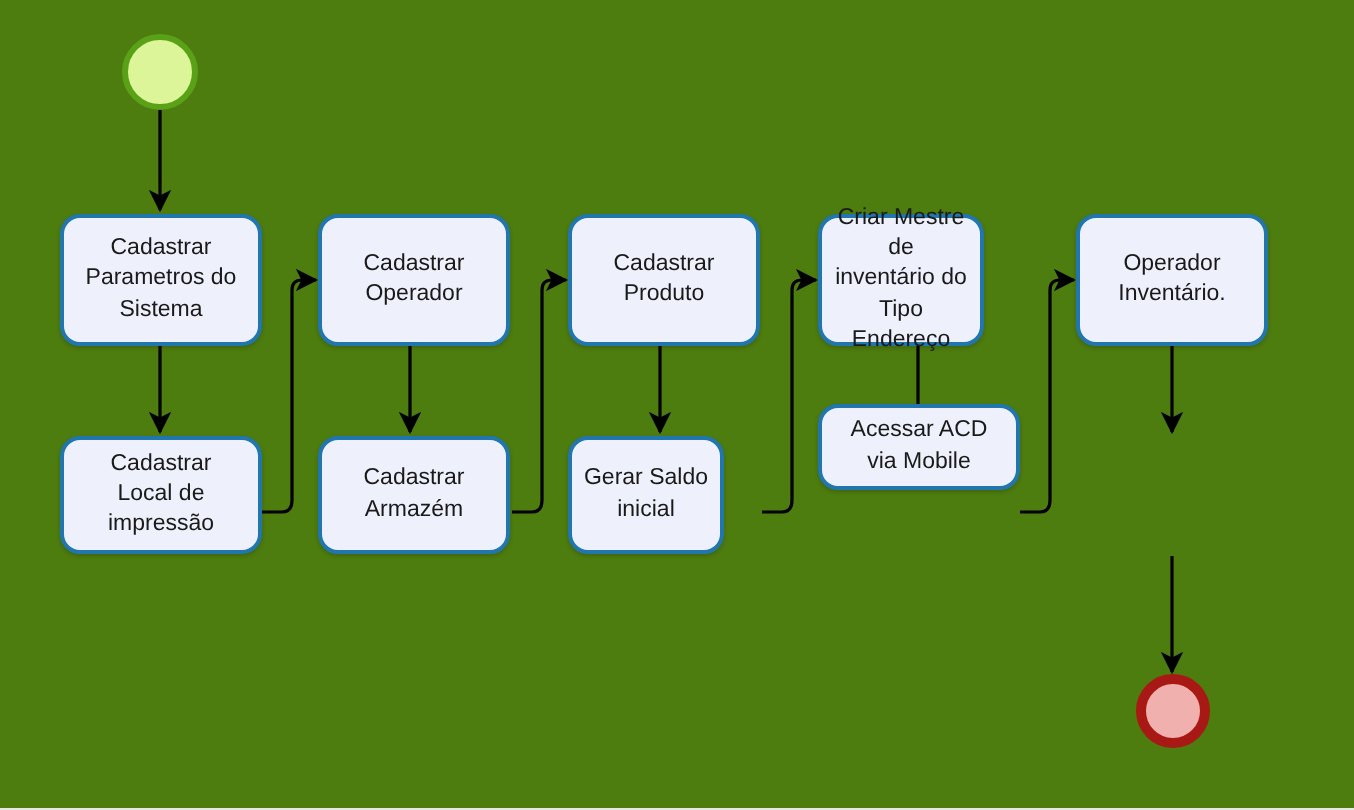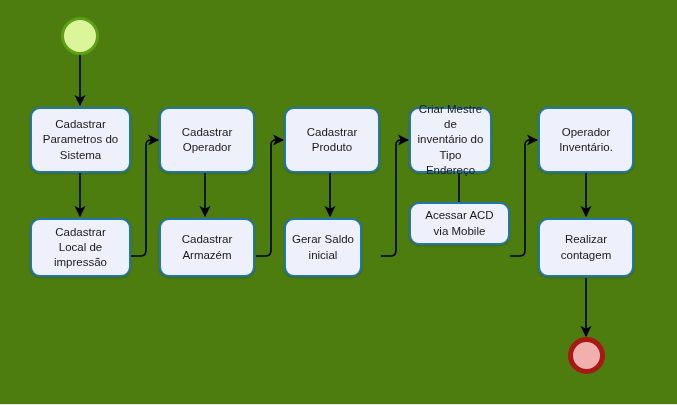--- a/index.html
+++ b/index.html
@@ -119,18 +119,16 @@
   <div class="task" style="left:409px; top:107px; width:83px; height:66px;">Criar Mestre de
 inventário  do
 Tipo Endereço</div>
 
   <div class="task" style="left:409px; top:202px; width:101px; height:43px;">Acessar ACD
 via Mobile</div>
 
   <div class="task" style="left:538px; top:107px; width:96px; height:66px;">Operador
 Inventário.</div>
 
-  <div class="task" style="left:538px; top:218px; width:96px; height:59px;">Realizar
-contagem</div>
 
   <div class="event event-end" style="left:568px; top:337px; width:37px; height:37px;"></div>
 
 </div>
 
 </body></html>

